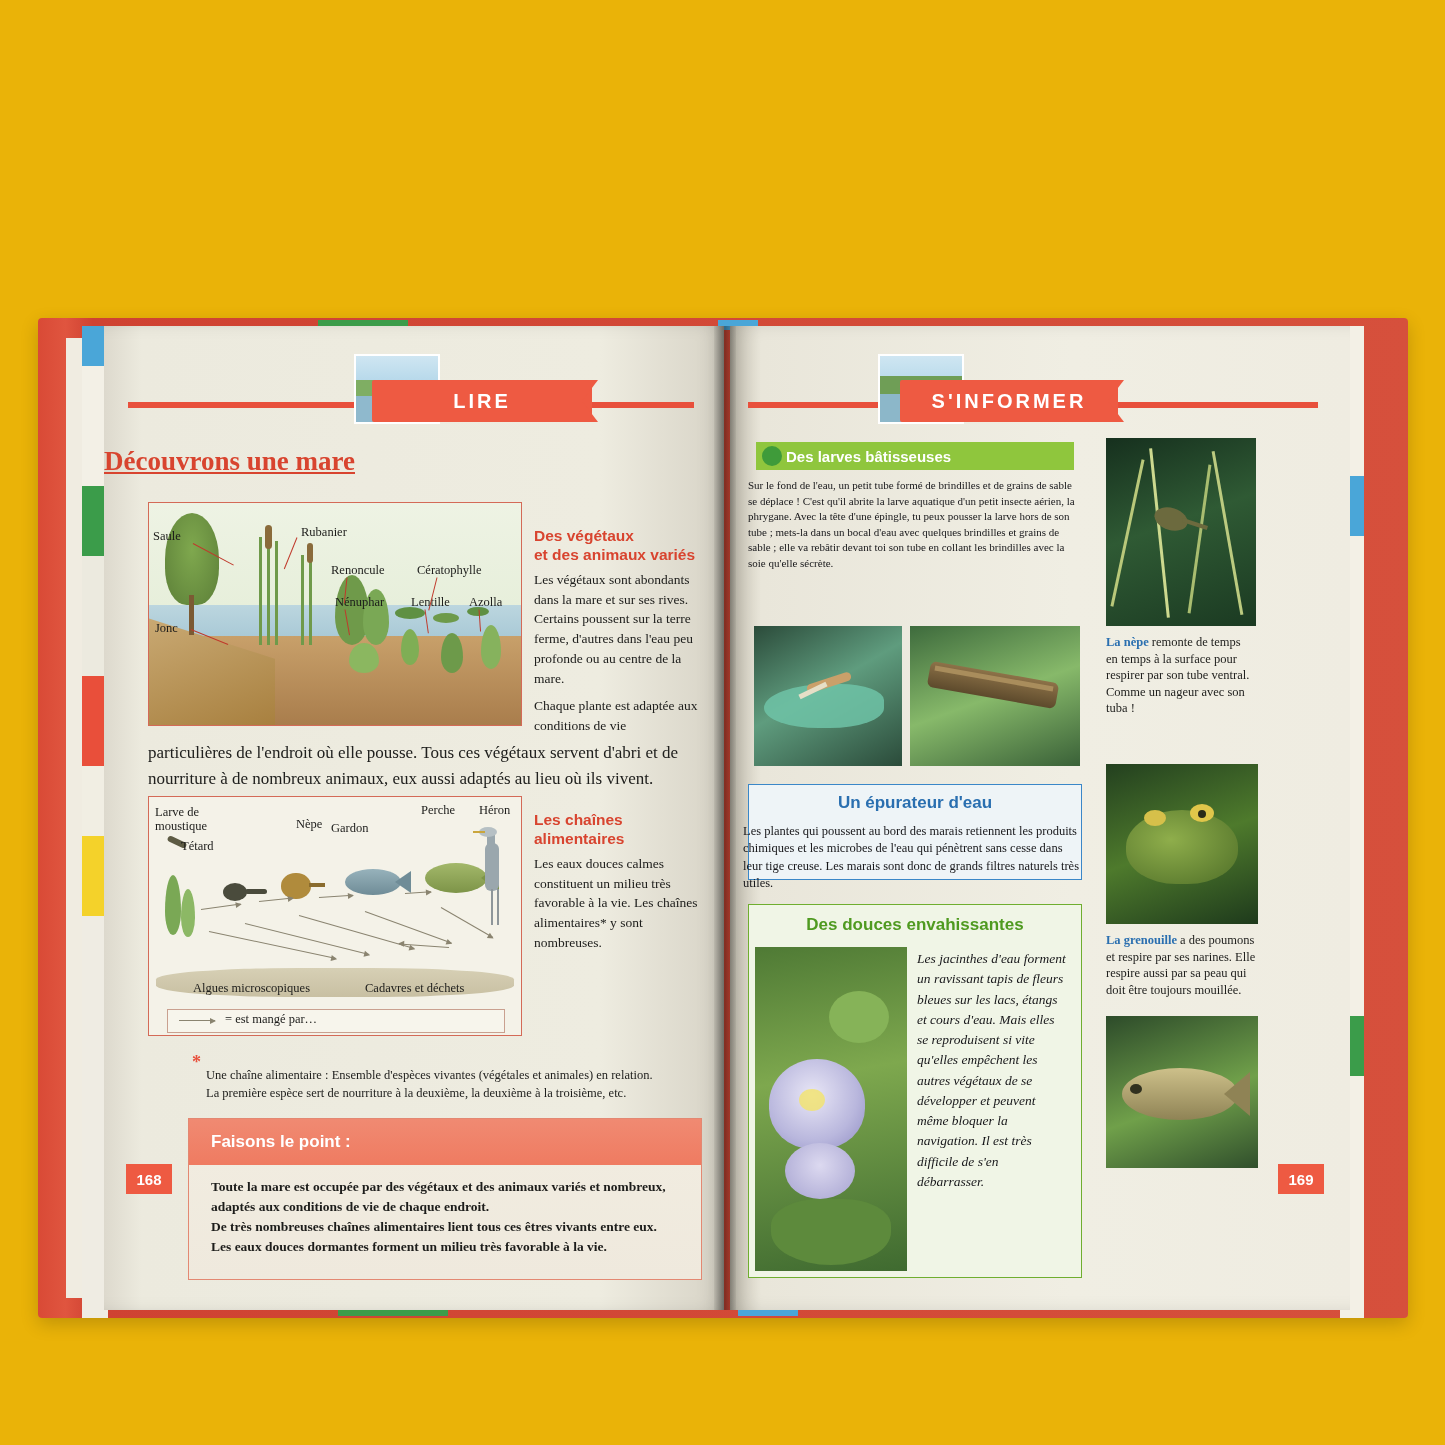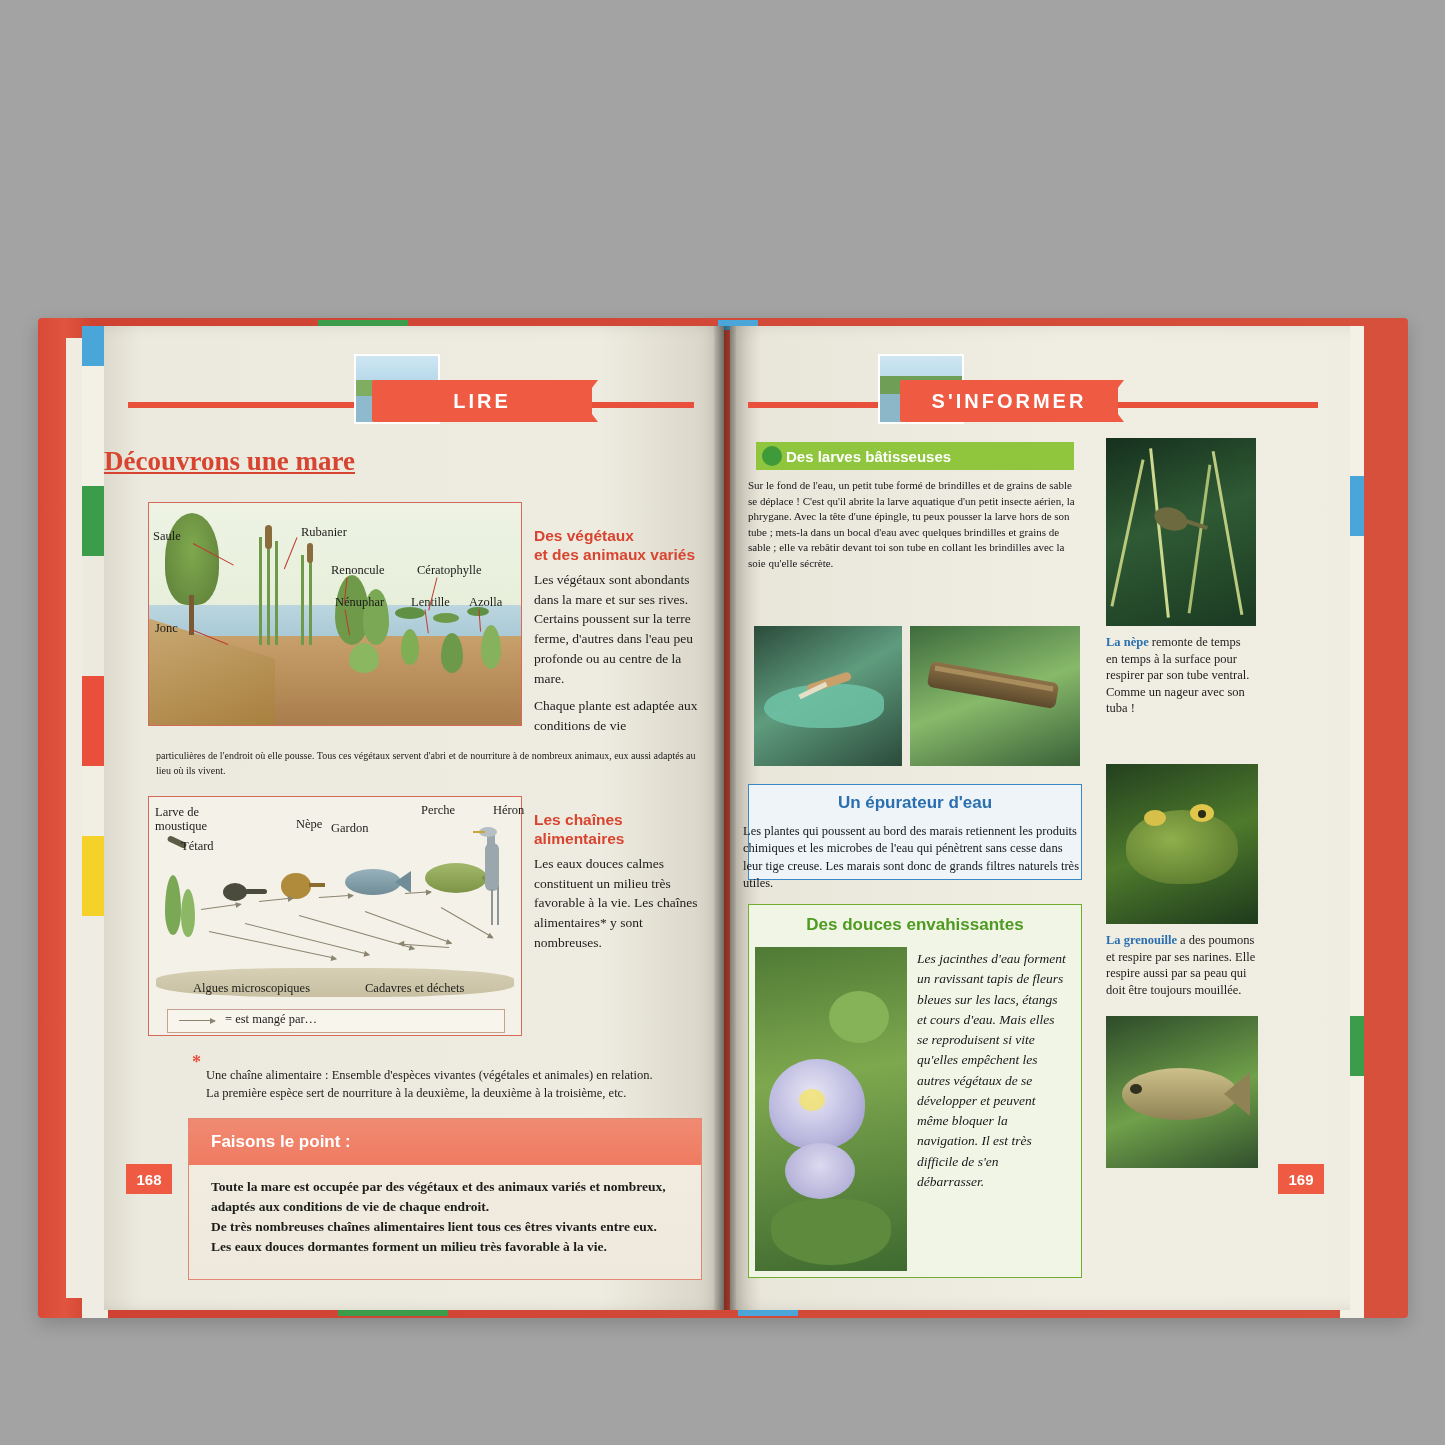--- a/index.html
+++ b/index.html
@@ -1,18 +1,18 @@
 <!DOCTYPE html>
 <html><head>
 <meta charset="utf-8">
 <style>
   html,body{margin:0;padding:0;background:#ffffff;}
   body{width:1445px;height:1445px;font-family:"Liberation Serif",serif;overflow:hidden;}
 
-  .scene{position:relative;width:1445px;height:1445px;background:#a3a3a3;}
+  .scene{position:relative;width:1445px;height:1445px;background:#eab308;}
 
   
   .book{position:absolute;left:38px;top:318px;width:1370px;height:1000px;}
 
   .cover{position:absolute;left:0;top:0;width:1370px;height:1000px;
      background:linear-gradient(90deg,#d94a36 0%,#e0553f 2%,#cf4232 4%,#d6503c 100%);
      border-radius:4px;box-shadow:0 6px 18px rgba(0,0,0,.18);}
 
   
   .edge{position:absolute;left:44px;top:8px;width:26px;height:984px;background:#efece4;}
@@ -225,21 +225,21 @@
       <div class="lead" style="left:330px;top:106px;width:22px;transform:rotate(86deg);"></div>
       <div class="lead" style="left:42px;top:126px;width:40px;transform:rotate(22deg);"></div>
     </div>
 
     <div style="position:absolute;left:430px;top:200px;width:166px;">
       <div class="sub" style="font-size:15.5px;line-height:1.25;">Des végétaux</div>
       <div class="sub" style="font-size:15.5px;line-height:1.25;">et des animaux variés</div>
     </div>
     <p class="body" style="position:absolute;left:430px;top:244px;width:172px;margin:0;font-size:13.5px;line-height:1.46;">Les végétaux sont abondants dans la mare et sur ses rives. Certains poussent sur la terre ferme, d'autres dans l'eau peu profonde ou au centre de la mare.</p>
     <p class="body" style="position:absolute;left:430px;top:370px;width:172px;margin:0;font-size:13.5px;line-height:1.46;">Chaque plante est adaptée aux conditions de vie</p>
-    <p class="body" style="position:absolute;left:44px;top:414px;width:552px;margin:8px;font-size:10px;line-height:1.5;">particulières de l'endroit où elle pousse. Tous ces végétaux servent d'abri et de nourriture à de nombreux animaux, eux aussi adaptés au lieu où ils vivent.</p>
+    <p class="body" style="position:absolute;left:44px;top:414px;width:552px;margin:0;font-size:17px;line-height:1.5;">particulières de l'endroit où elle pousse. Tous ces végétaux servent d'abri et de nourriture à de nombreux animaux, eux aussi adaptés au lieu où ils vivent.</p>
 
     <div class="fig" style="left:44px;top:470px;width:372px;height:238px;">
       <div class="fc">
         <div class="fcground"></div>
 
         <div class="leafy" style="left:16px;top:78px;width:16px;height:60px;background:#7aa855;"></div>
         <div class="leafy" style="left:32px;top:92px;width:14px;height:48px;background:#8cb865;"></div>
 
         <div style="position:absolute;left:74px;top:86px;width:24px;height:18px;background:#4a4b3c;border-radius:50%;"></div>
         <div style="position:absolute;left:96px;top:92px;width:22px;height:5px;background:#4a4b3c;border-radius:3px;"></div>
@@ -272,21 +272,21 @@
         <div class="arrow" style="left:292px;top:110px;width:60px;transform:rotate(30deg);"></div>
         <div class="arrow" style="left:60px;top:134px;width:130px;transform:rotate(12deg);"></div>
         <div class="arrow" style="left:300px;top:150px;width:50px;transform:rotate(184deg);"></div>
       </div>
 
       <span class="lbl" style="left:6px;top:8px;width:70px;white-space:normal;line-height:1.15;">Larve de moustique</span>
       <span class="lbl" style="left:32px;top:42px;">Tétard</span>
       <span class="lbl" style="left:116px;top:20px;margin-left:31px;">Nèpe</span>
       <span class="lbl" style="left:182px;top:24px;">Gardon</span>
       <span class="lbl" style="left:272px;top:6px;">Perche</span>
-      <span class="lbl" style="left:344px;top:6px;">Héron</span>
+      <span class="lbl" style="left:330px;top:6px;">Héron</span>
       <span class="lbl" style="left:44px;top:184px;">Algues microscopiques</span>
       <span class="lbl" style="left:216px;top:184px;">Cadavres et déchets</span>
 
       <div style="position:absolute;left:18px;top:212px;width:336px;height:22px;border:1px solid #c9a08f;background:#f7f5ec;"></div>
       <div class="arrow" style="left:30px;top:223px;width:36px;"></div>
       <span class="lbl" style="left:76px;top:215px;">= est mangé par…</span>
     </div>
 
     <div style="position:absolute;left:430px;top:484px;width:166px;">
       <div class="sub" style="font-size:15.5px;line-height:1.25;">Les chaînes</div>

